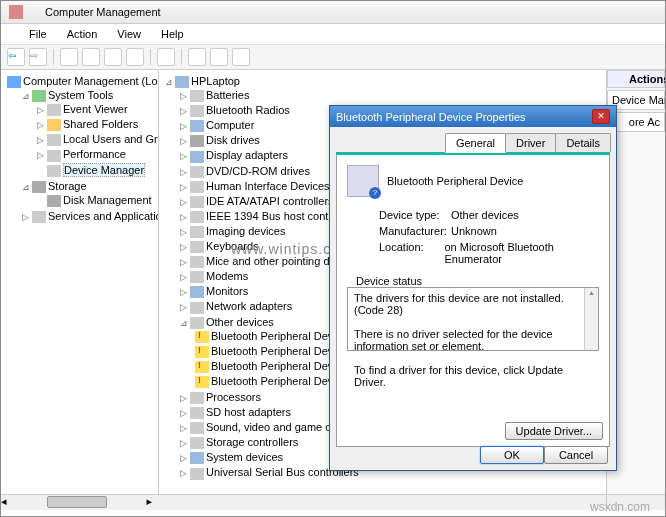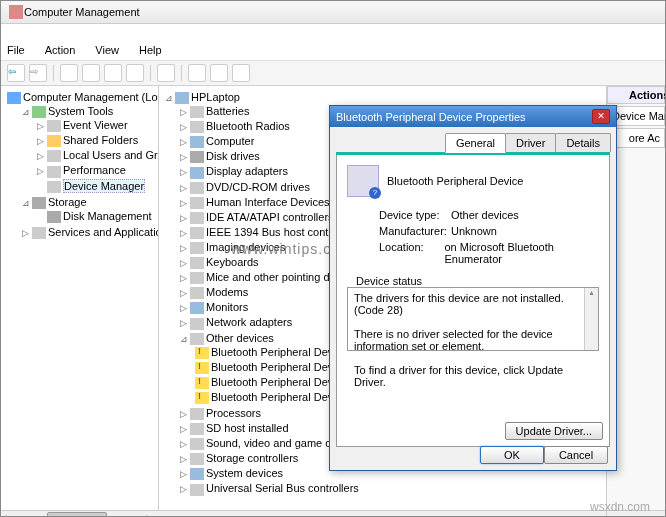--- a/index.html
+++ b/index.html
@@ -1,20 +1,20 @@
 <!DOCTYPE html>
 <html><head>
 <meta charset="utf-8">
 <style>
 * { margin: 0; padding: 0; box-sizing: border-box; font-family: "Segoe UI", Tahoma, sans-serif; font-size: 11px; }
 body { background: #fff; width: 666px; height: 517px; position: relative; overflow: hidden; border: 1px solid #888; }
 
-.titlebar { background: linear-gradient(#f8f8f8,#e8e8e8); border-bottom: 1px solid #ccc; padding: 4px 8px; display: flex; align-items: center; gap: 1px; }
+.titlebar { background: linear-gradient(#f8f8f8,#e8e8e8); border-bottom: 1px solid #ccc; padding: 4px 8px; display: flex; align-items: center; gap: 22px; }
 .titlebar .ticon { width:14px; height:14px; background:#d88; display:inline-block; }
-.menubar { padding: 2px 2px; display: flex; gap: 12px; border-bottom: 1px solid #e0e0e0; margin-top: 16px; }
+.menubar { padding: 2px 24px; display: flex; gap: 12px; border-bottom: 1px solid #e0e0e0; }
 .menubar span { padding: 2px 4px; }
 
 .toolbar { padding: 3px 6px; border-bottom: 1px solid #d0d0d0; display:flex; align-items:center; gap:4px; background:#f5f5f5; }
 .tbtn { width:18px; height:18px; border:1px solid #ccc; background:#fff; display:inline-block; border-radius:2px; }
 .tbtn.arrow-l::after{content:"⇦";font-size:10px;color:#08a;} 
 .tbtn.arrow-r::after{content:"⇨";font-size:10px;color:#888;}
 .tsep { width:1px; height:16px; background:#ccc; margin:0 2px; }
 
 .main { display:flex; height: 440px; position:relative; }
 .pane-left { width:158px; border-right:1px solid #ccc; overflow:hidden; background:#fff; padding:4px 0; }
@@ -144,21 +144,21 @@
           <li><span class="tg">▷</span><span class="ic ic-dev"></span><span>Network adapters</span></li>
           <li><span class="tg">⊿</span><span class="ic ic-dev"></span><span>Other devices</span>
             <ul>
               <li><span class="ic ic-warn"></span><span>Bluetooth Peripheral Devic</span></li>
               <li><span class="ic ic-warn"></span><span>Bluetooth Peripheral Devic</span></li>
               <li><span class="ic ic-warn"></span><span>Bluetooth Peripheral Devic</span></li>
               <li><span class="ic ic-warn"></span><span>Bluetooth Peripheral Devic</span></li>
             </ul>
           </li>
           <li><span class="tg">▷</span><span class="ic ic-dev"></span><span>Processors</span></li>
-          <li><span class="tg">▷</span><span class="ic ic-dev"></span><span>SD host installed</span></li>
+          <li><span class="tg">▷</span><span class="ic ic-dev"></span><span>SD host adapters</span></li>
           <li><span class="tg">▷</span><span class="ic ic-dev"></span><span>Sound, video and game contro</span></li>
           <li><span class="tg">▷</span><span class="ic ic-dev"></span><span>Storage controllers</span></li>
           <li><span class="tg">▷</span><span class="ic ic-mon"></span><span>System devices</span></li>
           <li><span class="tg">▷</span><span class="ic ic-dev"></span><span>Universal Serial Bus controllers</span></li>
         </ul>
       </li>
     </ul>
   </div>
 
   <div class="pane-right">

